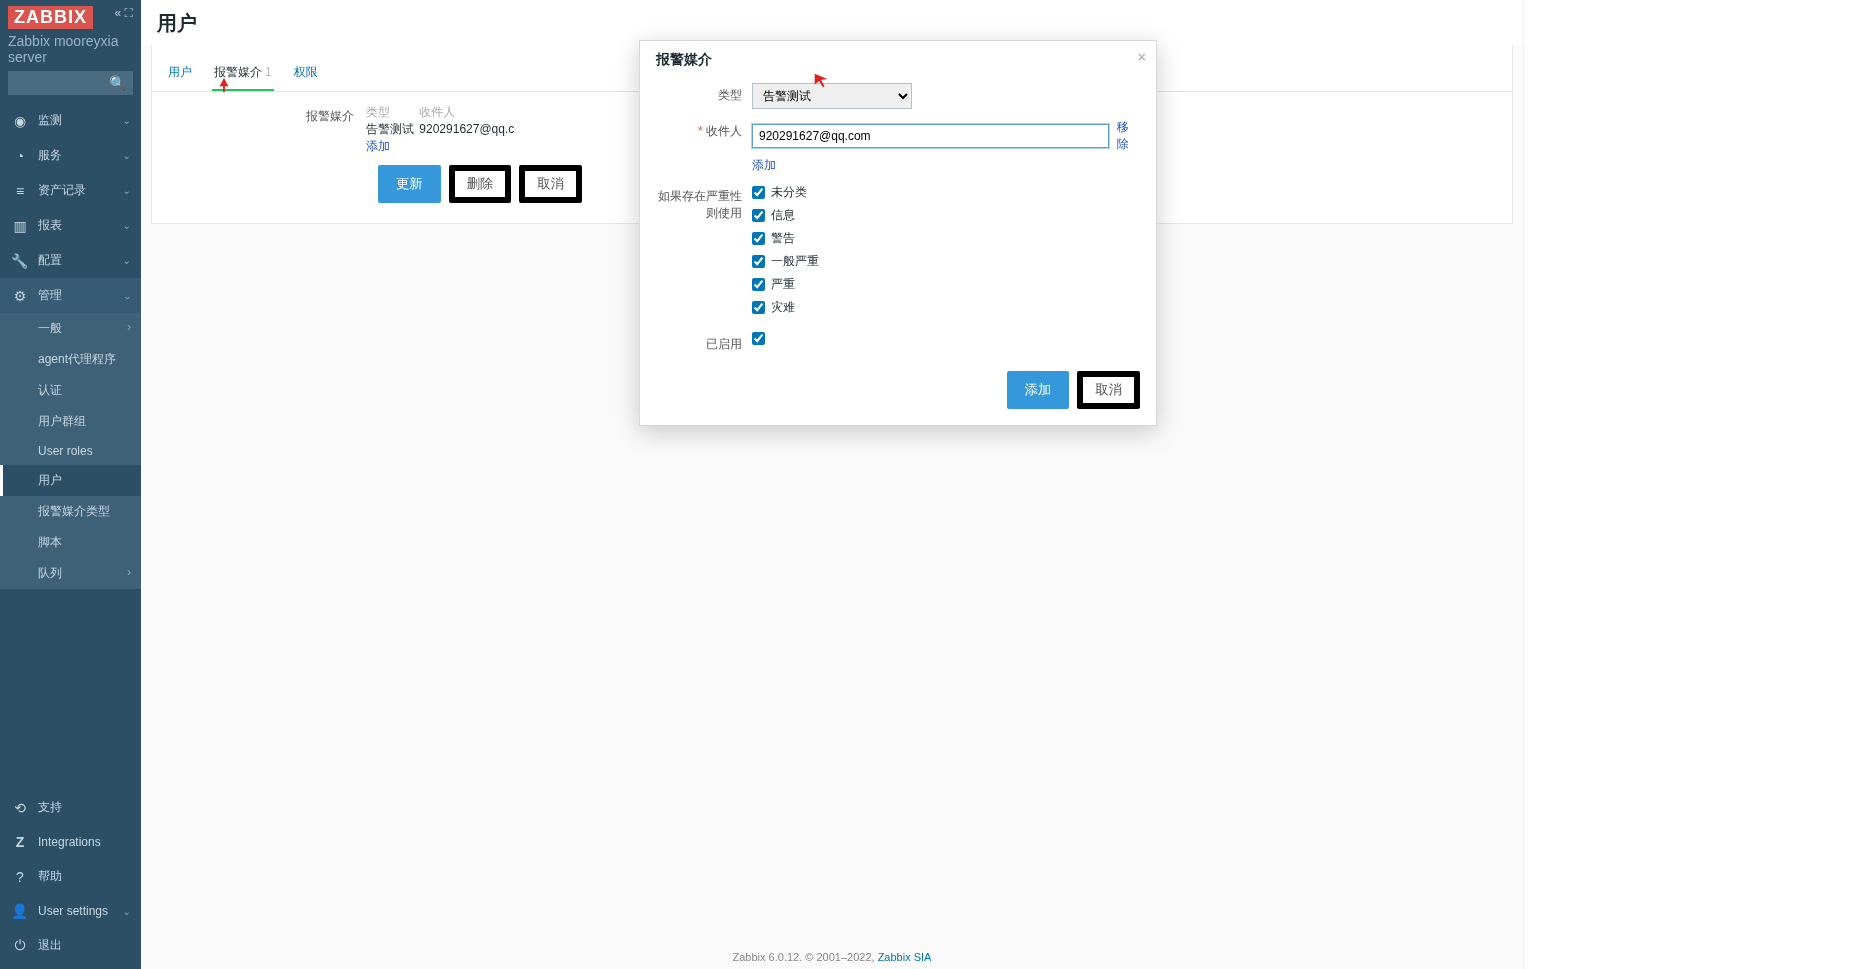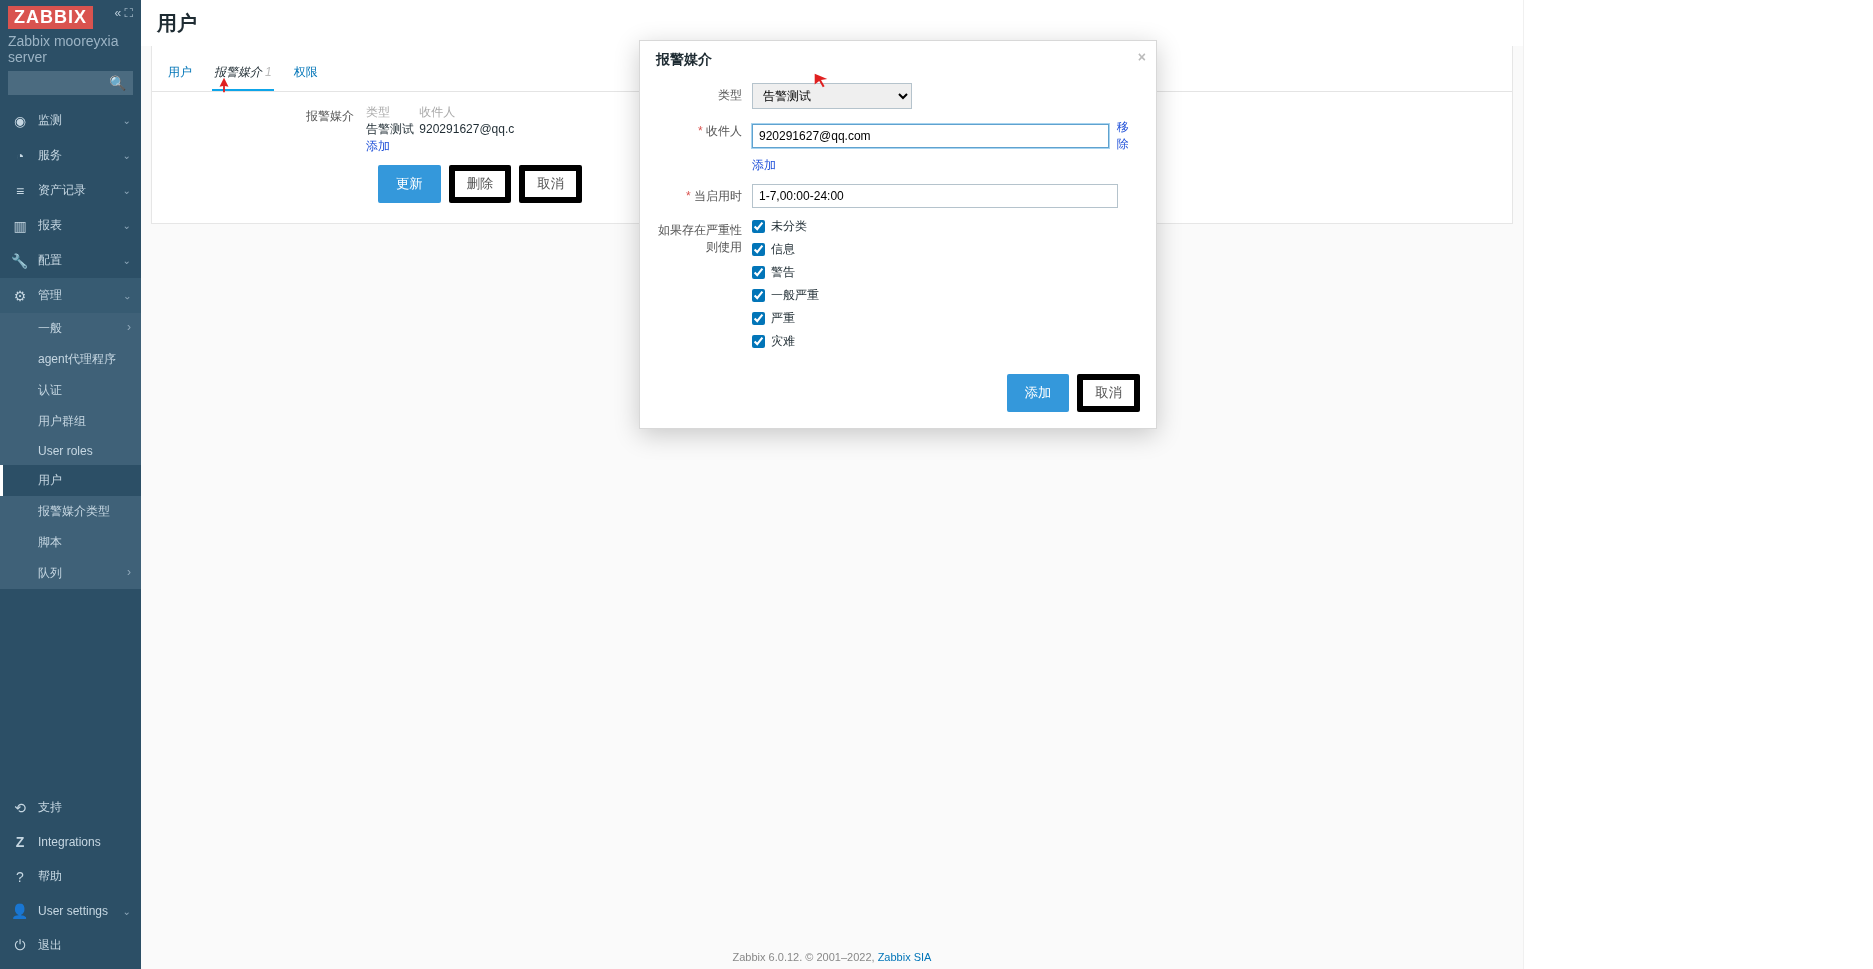--- a/index.html
+++ b/index.html
@@ -24,21 +24,21 @@
 .sub-item.has-caret::after { content: "›"; position: absolute; right: 10px; color: #8fa8ba; }
 .sub-item.active { background: #2c4f66; border-left: 3px solid #fff; padding-left: 35px; }
 .nav-bottom { margin-top: auto; padding-bottom: 6px; }
 
 .main { flex: 1; background: #fafafa; position: relative; display: flex; flex-direction: column; }
 .page-title { font-size: 20px; padding: 10px 16px 8px 16px; color: #1f2c33; background:#fff; border-bottom: 1px solid #eee0; }
 
 .content-panel { margin: 0 10px; background: #fff; border: 1px solid #e6e6e6; border-top: none; padding: 10px 14px 20px 14px; }
 .tabs { display: flex; gap: 18px; border-bottom: 1px solid #e4e4e4; margin: 0 -14px 12px -14px; padding: 0 14px; }
 .tab { padding: 8px 2px; color: #0275b8; cursor: pointer; }
-.tab.active { color: #1f2c33; border-bottom: 2px solid #0ea5e9; font-style: italic; }
+.tab.active { color: #1f2c33; border-bottom: 2px solid #22c55e; }
 .tab .count { color: #bbb; margin-left: 3px; }
 
 .form-row { display: flex; margin-bottom: 10px; }
 .form-label { width: 200px; text-align: right; padding-right: 12px; color: #555; padding-top: 4px; }
 .media-table-head { color: #aaa; }
 .media-table-head span { display: inline-block; }
 .mt-type { width: 50px; }
 .mt-recip { width: 100px; }
 .media-row span { display: inline-block; }
 .link { color: #1d4ed8; cursor: pointer; }
@@ -217,24 +217,20 @@
           <div class="m-label req">收件人</div>
           <div class="m-field">
             <div class="recip-row">
               <input type="text" class="input-highlight" value="920291627@qq.com" style="">
               <span class="link">移除</span>
             </div>
             <div style="margin-top:4px"><span class="link">添加</span></div>
           </div>
         </div>
         <div class="m-row">
-          <div class="m-label req">当启用时</div>
-          <div class="m-field"><input type="text" value="1-7,00:00-24:00" style=""></div>
-        </div>
-        <div class="m-row">
           <div class="m-label">如果存在严重性则使用</div>
           <div class="m-field checks">
             <label>
                 <input type="checkbox" checked="" style="">
                 <span>未分类</span>
               </label>
             <label>
                 <input type="checkbox" checked="" style="">
                 <span>信息</span>
               </label>
@@ -248,20 +244,24 @@
               </label>
             <label>
                 <input type="checkbox" checked="" style="">
                 <span>严重</span>
               </label>
             <label>
                 <input type="checkbox" checked="" style="">
                 <span>灾难</span>
               </label>
           </div>
+        </div>
+        <div class="m-row">
+          <div class="m-label">已启用</div>
+          <div class="m-field"><input type="checkbox" checked="" style="accent-color: rgb(2, 117, 184);"></div>
         </div>
         <div class="modal-foot">
           <button class="btn primary">添加</button>
           <button class="btn">取消</button>
         </div>
       </div>
 
       <div class="arrow-red" style="left:172px; top:30px;">
         <svg viewBox="0 0 20 20">
             <path d="M3 3 L17 9 L10 10 L14 17 L12 18 L8 11 L3 15 Z" fill="#e02020"></path>

